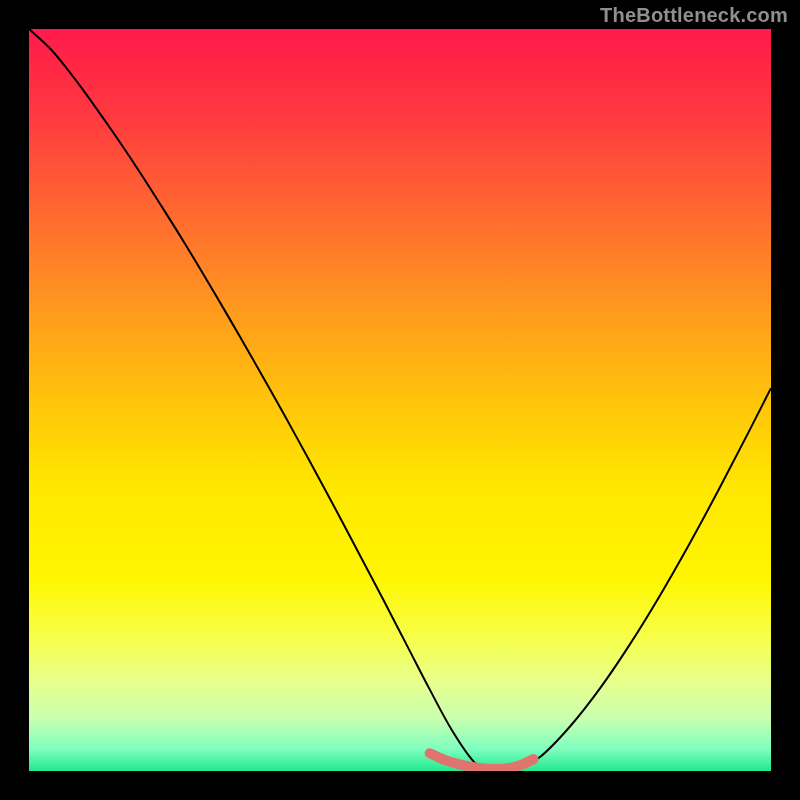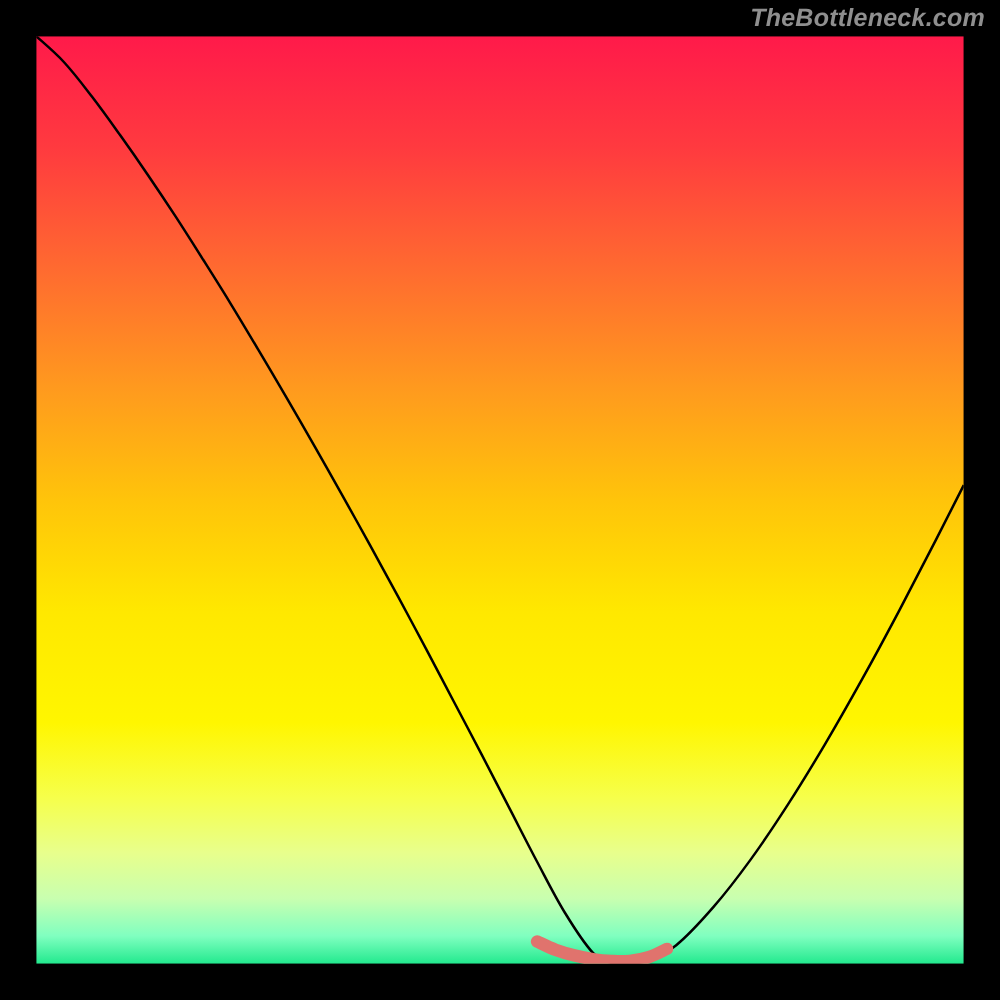--- a/index.html
+++ b/index.html
@@ -27,21 +27,20 @@
   }
   .watermark {
     position: absolute;
     top: 4px;
     right: 12px;
     font-family: Arial, Helvetica, sans-serif;
     font-size: 20px;
     font-weight: 600;
     color: #8f8f8f;
     letter-spacing: 0.2px;
-    font-style: italic;
   }
 </style>
 </head>
 <body>
 
 <div class="frame">
 
   <svg class="plot" viewBox="0 0 742 742" width="742" height="742" preserveAspectRatio="none">
     <defs>
       <linearGradient id="bg" x1="0" y1="0" x2="0" y2="1">

